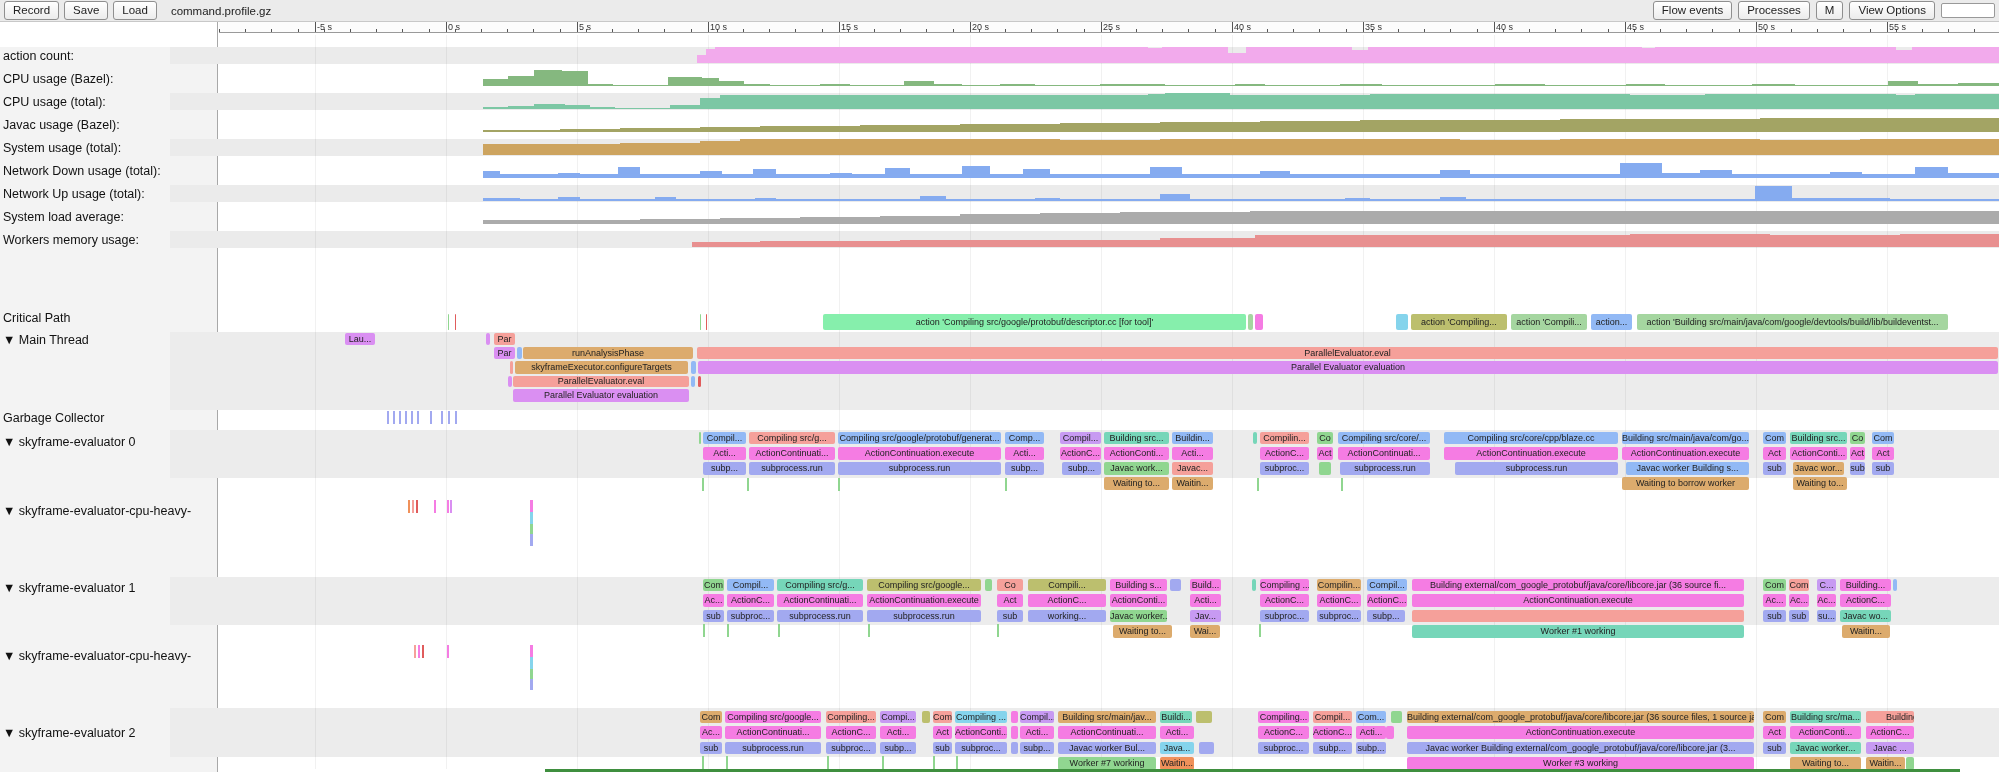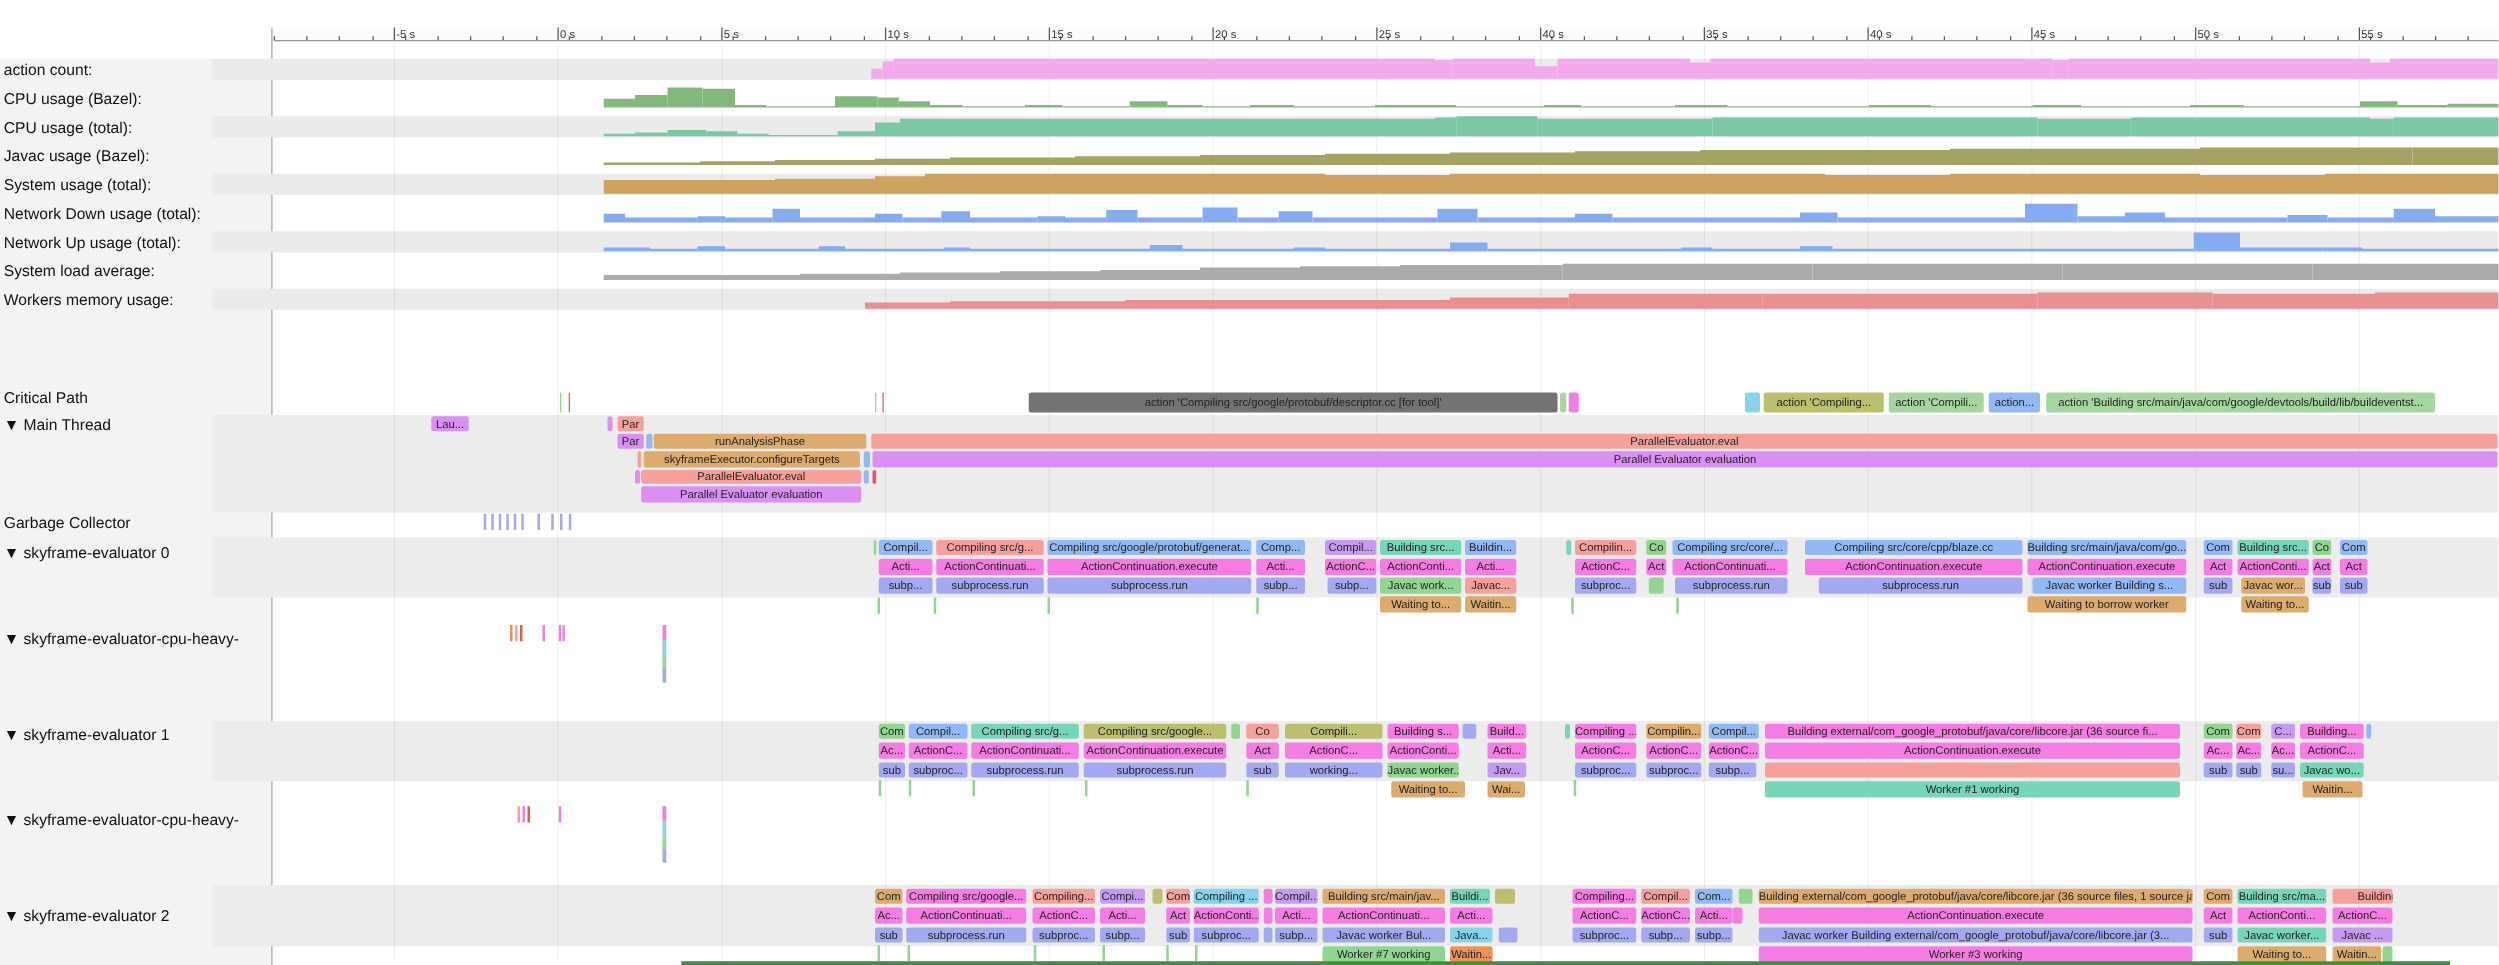--- a/index.html
+++ b/index.html
@@ -26,20 +26,35 @@
   .seg{position:absolute;}
   .bar{position:absolute;font-size:9px;color:#222;text-align:center;overflow:hidden;
        white-space:nowrap;border-radius:2px;box-sizing:border-box;line-height:1.35;}
   .tick{position:absolute;background:#555;}
   .rlabel{position:absolute;font-size:9px;color:#333;top:0;white-space:nowrap;}
 </style>
 </head>
 <body>
 
 <div id="app">
+  <div class="toolbar">
+    <div class="tb-left" id="tb-left">
+        <div class="btn">Record</div>
+        <div class="btn">Save</div>
+        <div class="btn">Load</div>
+      </div>
+    <span class="filename">command.profile.gz</span>
+    <div class="tb-right" id="tb-right">
+        <div class="btn">Flow events</div>
+        <div class="btn">Processes</div>
+        <div class="btn">M</div>
+        <div class="btn">View Options</div>
+        <div class="findbox"></div>
+      </div>
+  </div>
   <div class="ruler" id="ruler">
       <div class="tick" style="left: 0px; bottom: 0px; width: 1px; height: 3px;"></div>
       <div class="tick" style="left: 26.2px; bottom: 0px; width: 1px; height: 3px;"></div>
       <div class="tick" style="left: 52.4px; bottom: 0px; width: 1px; height: 3px;"></div>
       <div class="tick" style="left: 78.6px; bottom: 0px; width: 1px; height: 3px;"></div>
       <div class="tick" style="left: 104.8px; bottom: 0px; width: 1px; height: 3px;"></div>
       <div class="tick" style="left: 131px; bottom: 0px; width: 1px; height: 3px;"></div>
       <div class="tick" style="left: 157.2px; bottom: 0px; width: 1px; height: 3px;"></div>
       <div class="tick" style="left: 183.4px; bottom: 0px; width: 1px; height: 3px;"></div>
       <div class="tick" style="left: 209.6px; bottom: 0px; width: 1px; height: 3px;"></div>
@@ -337,21 +352,21 @@
     <div class="seg" style="left: 1160px; top: 238px; width: 95px; height: 9px; background: rgb(232, 144, 144);"></div>
     <div class="seg" style="left: 1255px; top: 235px; width: 155px; height: 12px; background: rgb(232, 144, 144);"></div>
     <div class="seg" style="left: 1410px; top: 235px; width: 220px; height: 12px; background: rgb(232, 144, 144);"></div>
     <div class="seg" style="left: 1630px; top: 234px; width: 140px; height: 13px; background: rgb(232, 144, 144);"></div>
     <div class="seg" style="left: 1770px; top: 235px; width: 130px; height: 12px; background: rgb(232, 144, 144);"></div>
     <div class="seg" style="left: 1900px; top: 234px; width: 99px; height: 13px; background: rgb(232, 144, 144);"></div>
     <div class="bar" style="left: 448px; top: 314px; width: 1px; height: 16px; background: rgb(144, 214, 144); line-height: 16px;"></div>
     <div class="bar" style="left: 455px; top: 314px; width: 1px; height: 16px; background: rgb(224, 92, 92); line-height: 16px;"></div>
     <div class="bar" style="left: 700px; top: 314px; width: 1px; height: 16px; background: rgb(144, 214, 144); line-height: 16px;"></div>
     <div class="bar" style="left: 706px; top: 314px; width: 1px; height: 16px; background: rgb(224, 92, 92); line-height: 16px;"></div>
-    <div class="bar" style="left: 823px; top: 314px; width: 423px; height: 16px; background: #737373; line-height: 16px;">action 'Compiling src/google/protobuf/descriptor.cc [for tool]'</div>
+    <div class="bar" style="left: 823px; top: 314px; width: 423px; height: 16px; background: #86efac; line-height: 16px;">action 'Compiling src/google/protobuf/descriptor.cc [for tool]'</div>
     <div class="bar" style="left: 1248px; top: 314px; width: 5px; height: 16px; background: rgb(165, 214, 160); line-height: 16px;"></div>
     <div class="bar" style="left: 1255px; top: 314px; width: 8px; height: 16px; background: rgb(245, 124, 227); line-height: 16px;"></div>
     <div class="bar" style="left: 1396px; top: 314px; width: 12px; height: 16px; background: rgb(133, 212, 236); line-height: 16px;"></div>
     <div class="bar" style="left: 1411px; top: 314px; width: 96px; height: 16px; background: rgb(188, 191, 110); line-height: 16px;">action 'Compiling...</div>
     <div class="bar" style="left: 1511px; top: 314px; width: 76px; height: 16px; background: rgb(165, 214, 160); line-height: 16px;">action 'Compili...</div>
     <div class="bar" style="left: 1591px; top: 314px; width: 41px; height: 16px; background: rgb(146, 185, 245); line-height: 16px;">action...</div>
     <div class="bar" style="left: 1637px; top: 314px; width: 311px; height: 16px; background: rgb(165, 214, 160); line-height: 16px;">action 'Building src/main/java/com/google/devtools/build/lib/buildeventst...</div>
     <div class="bar" style="left: 345px; top: 333px; width: 30px; height: 12px; background: rgb(218, 143, 242); line-height: 12px;">Lau...</div>
     <div class="bar" style="left: 486px; top: 333px; width: 4px; height: 12px; background: rgb(218, 143, 242); line-height: 12px;"></div>
     <div class="bar" style="left: 494px; top: 333px; width: 21px; height: 12px; background: rgb(245, 160, 154); line-height: 12px;">Par</div>

